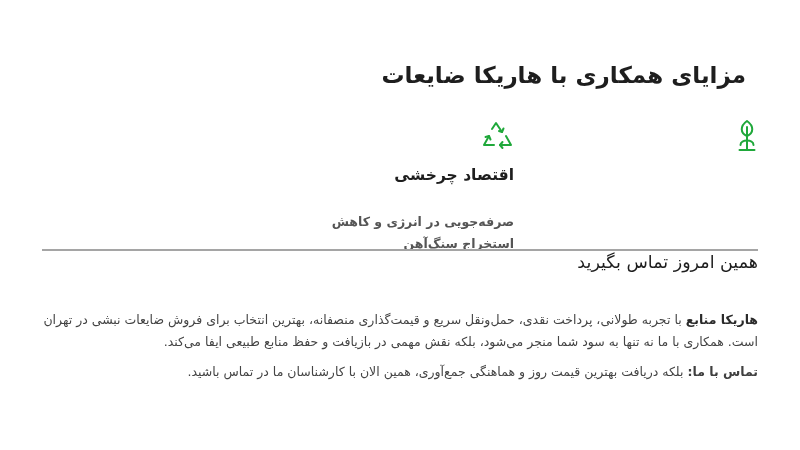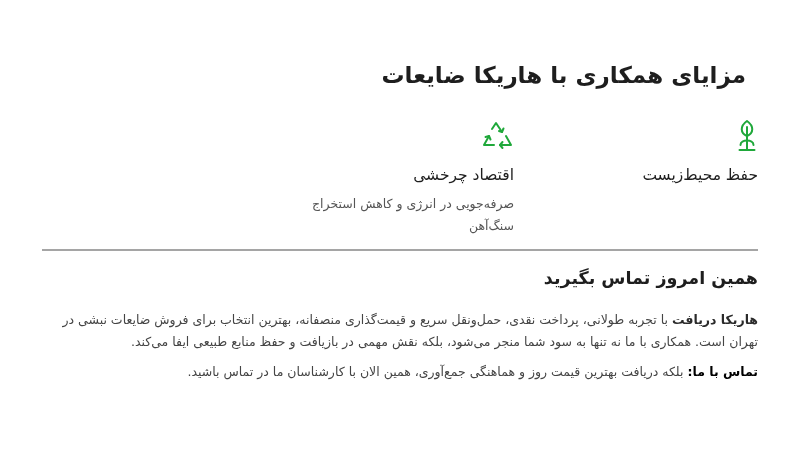--- a/index.html
+++ b/index.html
@@ -47,46 +47,47 @@
     .feature-icon {
       height: 36px;
       display: flex;
       justify-content: flex-start;
       align-items: center;
     }
     .feature-icon svg { display: block; }
     .feature-title {
       margin-top: 9px;
       font-size: 15.5px;
-      font-weight: normal;
+      font-weight: bold;
       color: #1e1e1e;
       line-height: 24px;
       white-space: nowrap;
     }
     .feature-desc {
-      margin-top: 6px;
+      margin-top: 24px;
       font-size: 12.5px;
       line-height: 22px;
       color: #555555;
+      font-weight: bold;
     }
     .divider {
       position: absolute;
       right: 0;
       top: 249px;
       width: 716px;
       height: 2px;
       background: #a5a5a5;
     }
     .contact-title {
       position: absolute;
       right: 0;
-      top: 268px;
+      top: 252px;
       margin: 0;
       font-size: 17.5px;
-      font-weight: bold;
+      font-weight: normal;
       color: #1e1e1e;
       white-space: nowrap;
     }
     .contact-body {
       position: absolute;
       right: 0;
       top: 309px;
       width: 716px;
       font-size: 12.5px;
       line-height: 22px;
@@ -102,21 +103,21 @@
       right: 0;
       top: 361px;
       width: 716px;
       font-size: 12.5px;
       line-height: 22px;
       color: #444444;
       text-align: right;
       white-space: nowrap;
     }
     .contact-line .label {
-      color: #000000;
+      color: #404040;
       font-weight: bold;
     }
   </style>
 </head>
 <body>
 
 <div class="page">
 
   <h2 class="main-title">مزایای همکاری با هاریکا ضایعات</h2>
 
@@ -125,21 +126,20 @@
 
     <div class="feature">
       <div class="feature-icon">
         <svg width="22" height="34" viewBox="0 0 22 34" fill="none" stroke="#1fa83a" stroke-width="2" stroke-linecap="round" stroke-linejoin="round">
           <path d="M11 2 C4 7 4 14 11 17 C18 14 18 7 11 2 Z"></path>
           <line x1="11" y1="8" x2="11" y2="31"></line>
           <path d="M4.5 26 C4.5 20 17.5 20 17.5 26"></path>
           <line x1="3.5" y1="31" x2="18.5" y2="31"></line>
         </svg>
       </div>
-      <div class="feature-title">حفظ محیط‌زیست</div>
     </div>
 
     <div class="feature">
       <div class="feature-icon">
         <svg width="34" height="32" viewBox="0 0 34 32" fill="none" stroke="#1fa83a" stroke-width="2" stroke-linecap="round" stroke-linejoin="round">
           <path d="M12 9 L16 3 L22 12"></path>
           <path d="M19 11 L22 12 L23.5 8.5"></path>
           <path d="M26 16 L31 25 L20 25"></path>
           <path d="M22.5 22 L20 25 L22.5 28"></path>
           <path d="M14 25 L4 25 L9 16"></path>
@@ -149,17 +149,17 @@
       <div class="feature-title">اقتصاد چرخشی</div>
       <div class="feature-desc">صرفه‌جویی در انرژی و کاهش استخراج سنگ‌آهن</div>
     </div>
 
   </div>
 
   <div class="divider"></div>
 
   <h3 class="contact-title">همین امروز تماس بگیرید</h3>
 
-  <p class="contact-body" style="margin:0;"><span class="brand">هاریکا دریافت</span><span> با تجربه طولانی، پرداخت نقدی، حمل‌ونقل سریع و قیمت‌گذاری منصفانه، بهترین انتخاب برای فروش ضایعات نبشی در تهران است. همکاری با ما نه تنها به سود شما منجر می‌شود، بلکه نقش مهمی در بازیافت و حفظ منابع طبیعی ایفا می‌کند.</span></p>
+  <p class="contact-body" style="margin:0;"><span class="brand">هاریکا منابع</span><span> با تجربه طولانی، پرداخت نقدی، حمل‌ونقل سریع و قیمت‌گذاری منصفانه، بهترین انتخاب برای فروش ضایعات نبشی در تهران است. همکاری با ما نه تنها به سود شما منجر می‌شود، بلکه نقش مهمی در بازیافت و حفظ منابع طبیعی ایفا می‌کند.</span></p>
 
   <p class="contact-line" style="margin:0;"><span class="label">تماس با ما:</span><span> بلکه دریافت بهترین قیمت روز و هماهنگی جمع‌آوری، همین الان با کارشناسان ما در تماس باشید.</span></p>
 
 </div>
 
 </body></html>

